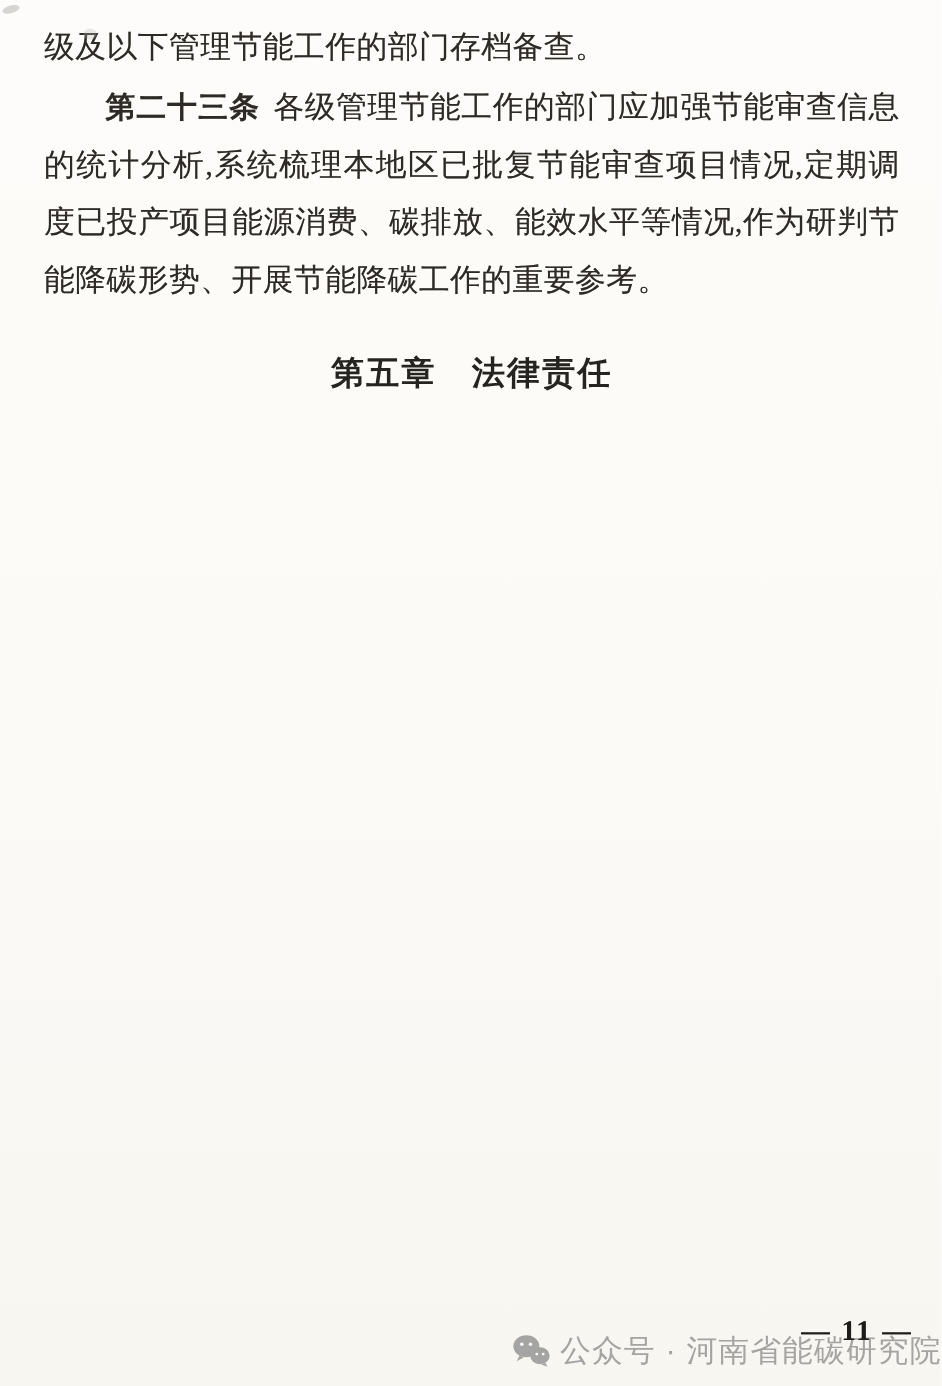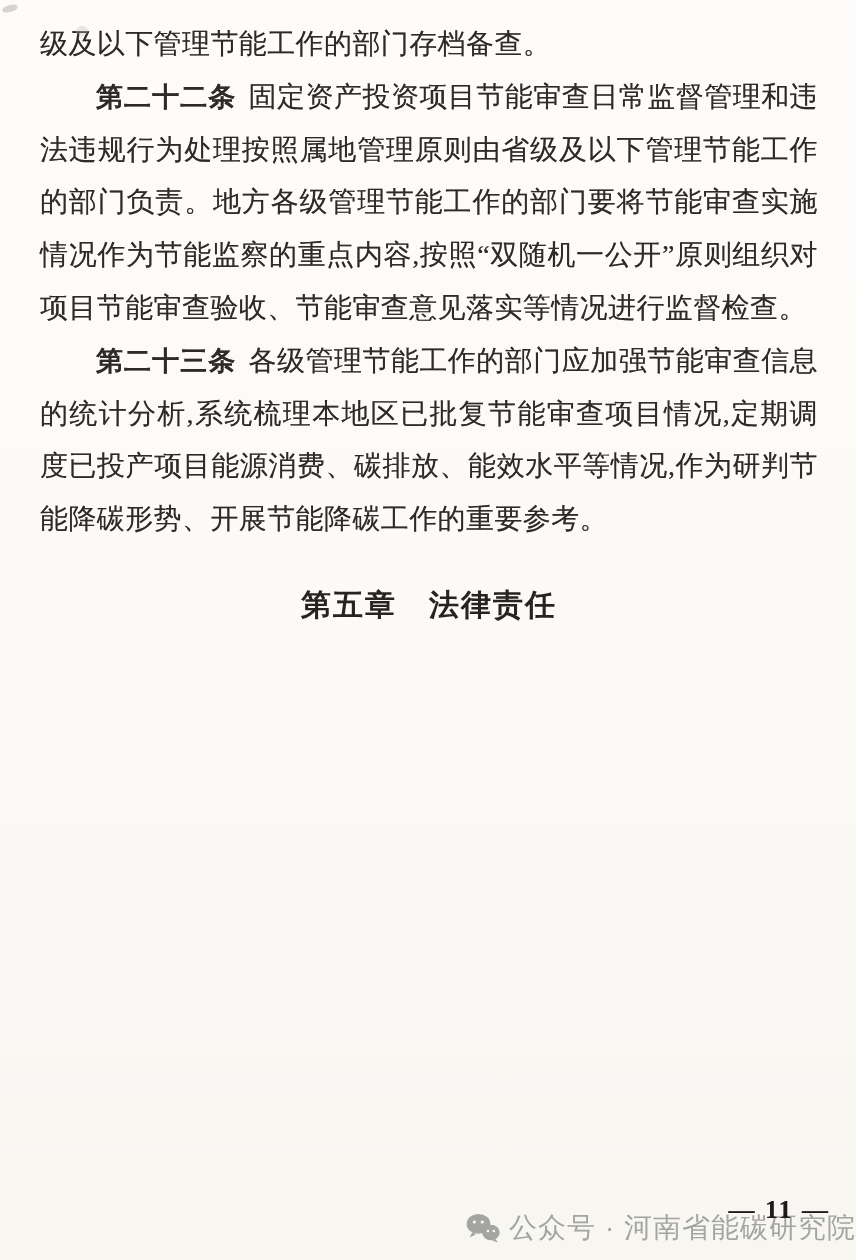--- a/index.html
+++ b/index.html
@@ -37,21 +37,21 @@
     font-family: "Liberation Sans", "DejaVu Sans", sans-serif;
     font-size: 27px;
   }
   .chapter {
     margin: 33px 0 30px 0;
     font-size: 30px;
     font-weight: 700;
     line-height: 52px;
     text-align: center;
     letter-spacing: 2px;
-    font-family: Liberation Serif, serif;
+    font-family: Liberation Mono, monospace;
     color: #262420;
   }
   .scan-artifact {
     position: absolute;
     top: 5px;
     left: 2px;
     width: 16px;
     height: 7px;
     background: #8a8a84;
     opacity: 0.35;
@@ -101,21 +101,20 @@
   }
 </style>
 </head>
 <body>
 
 <div class="scan-artifact"></div>
 <div class="scan-artifact-2"></div>
 
 <div class="doc-body">
     <p class="para">级及以下管理节能工作的部门存档备查。</p>
-    <p class="para indent"><b class="article-no">第二十二条</b>固定资产投资项目节能审查日常监督管理和违法违规行为处理按照属地管理原则由省级及以下管理节能工作的部门负责。地方各级管理节能工作的部门要将节能审查实施情况作为节能监察的重点内容,按照“双随机一公开”原则组织对项目节能审查验收、节能审查意见落实等情况进行监督检查。</p>
     <p class="para indent"><b class="article-no">第二十三条</b>各级管理节能工作的部门应加强节能审查信息的统计分析,系统梳理本地区已批复节能审查项目情况,定期调度已投产项目能源消费、碳排放、能效水平等情况,作为研判节能降碳形势、开展节能降碳工作的重要参考。</p>
     <h2 class="chapter">第五章　法律责任</h2>
   </div>
 
 <div class="footer-watermark">
   <svg class="wechat-icon" viewBox="0 0 36 32" xmlns="http://www.w3.org/2000/svg" aria-hidden="true">
     <ellipse cx="13.2" cy="11.6" rx="12.6" ry="10.6" fill="#a4a4a2"></ellipse>
     <path d="M6.5 20.5 L3.8 26.2 L10.6 22.6 Z" fill="#a4a4a2"></path>
     <circle cx="8.8" cy="9.6" r="1.7" fill="#fbfaf6"></circle>
     <circle cx="17.2" cy="9.6" r="1.7" fill="#fbfaf6"></circle>

